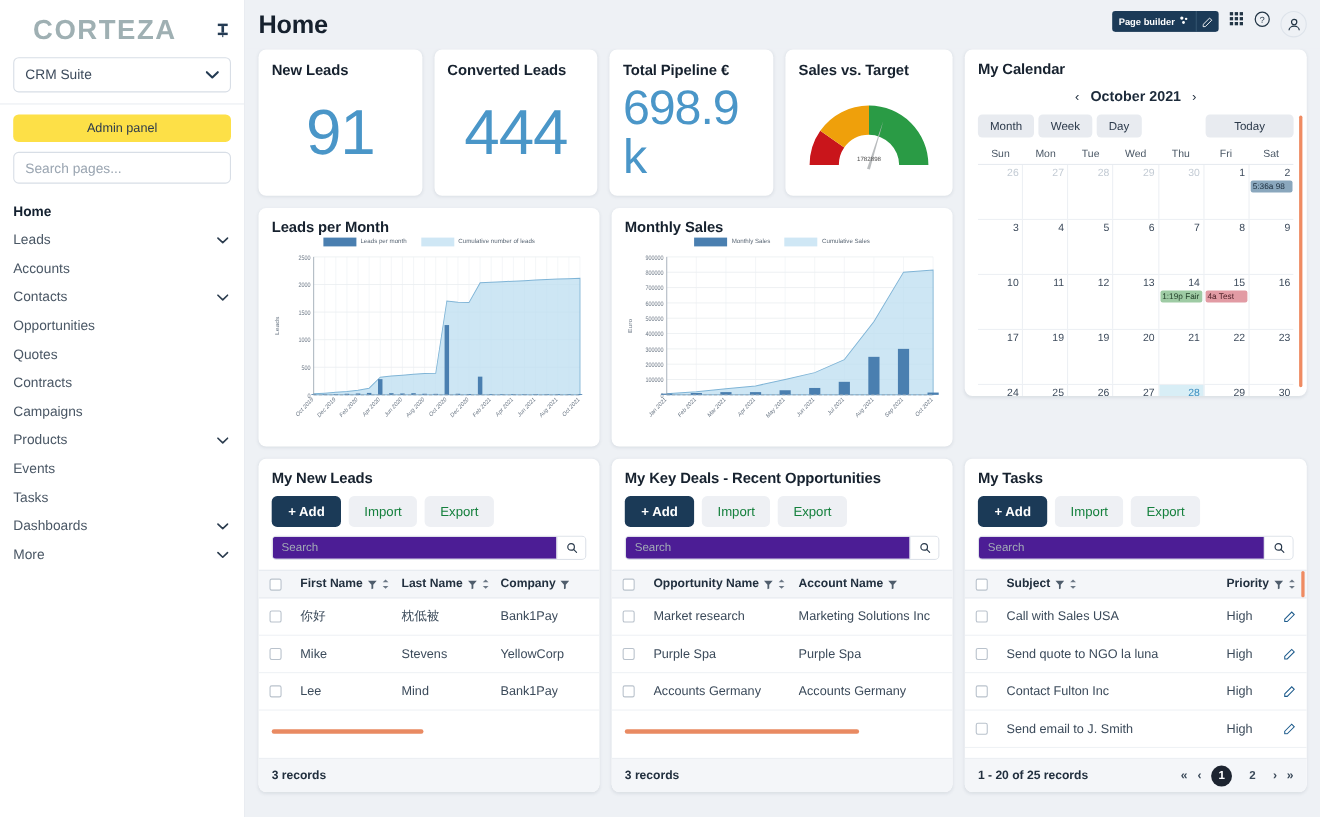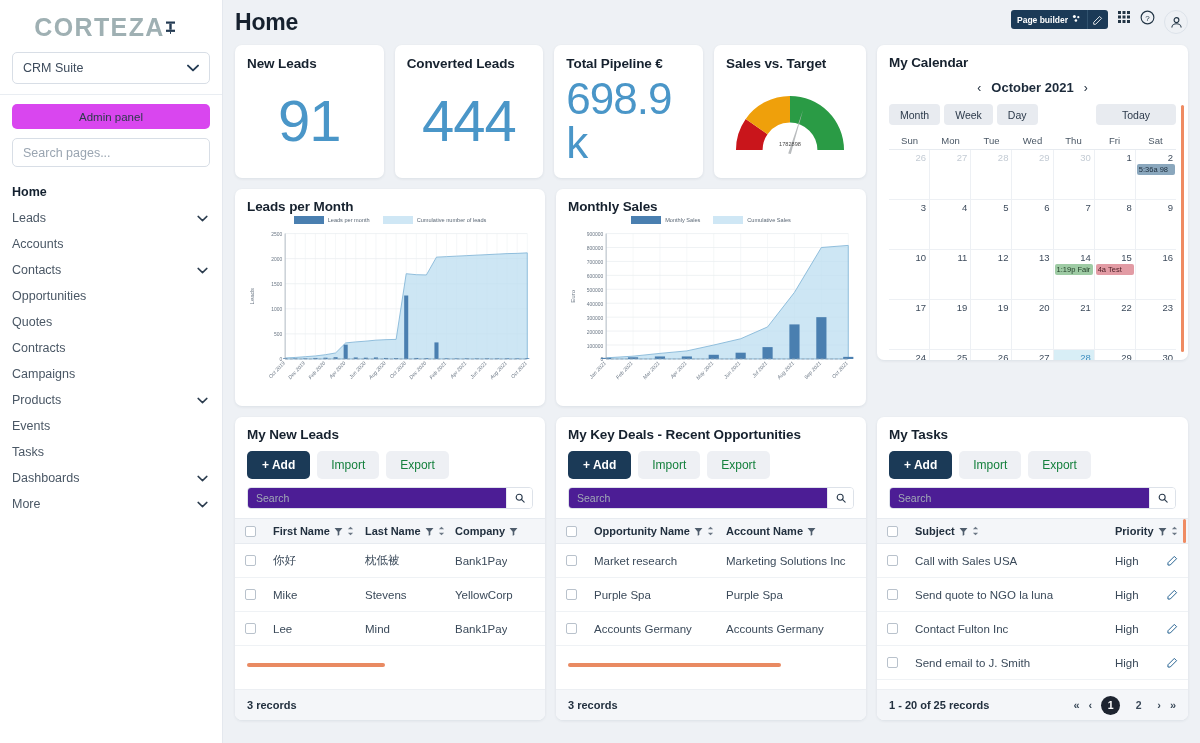--- a/index.html
+++ b/index.html
@@ -14,38 +14,38 @@
 
   
   #sidebar {
     width: 223px; min-width: 223px; height: 743px;
     background: #ffffff;
     border-right: 1px solid #e4e8ee;
     display: flex; flex-direction: column;
     position: relative;
   }
   .brand-row {
-    display: flex; align-items: center; justify-content: center;
-    padding: 13px 14px 10px 2px;
+    display: flex; align-items: center; justify-content: space-between;
+    padding: 13px 14px 10px 30px;
   }
   .brand-logo {
     font-size: 25px; font-weight: bold; letter-spacing: 1.4px;
     color: #9fb0b3; font-family: "Liberation Sans", sans-serif;
   }
   .pin-icon { color: #243b53; display:flex; }
   .suite-select {
     margin: 0 12px 10px 12px; height: 32px;
     border: 1px solid #d8dee6; border-radius: 5px; background: #fff;
     display: flex; align-items: center; justify-content: space-between;
     padding: 0 10px; font-size: 12.5px; color: #3d4b5c;
   }
   .sidebar-divider { height:1px; background:#e9edf2; margin: 0 0 9px 0; }
   .admin-panel-btn {
     margin: 0 12px 9px 12px; height: 25px; border-radius: 5px;
-    background: #d946ef; display: flex; align-items: center; justify-content: center;
+    background: #fde047; display: flex; align-items: center; justify-content: center;
     font-size: 11.5px; color: #2c3a4b; font-weight: 500;
   }
   .page-search {
     margin: 0 12px 12px 12px; height: 29px;
     border: 1px solid #d8dee6; border-radius: 5px; background: #fff;
     display: flex; align-items: center; padding: 0 10px;
     font-size: 12.5px; color: #9aa5b1;
   }
   .nav-list { flex: 1; overflow: hidden; }
   .nav-item {

